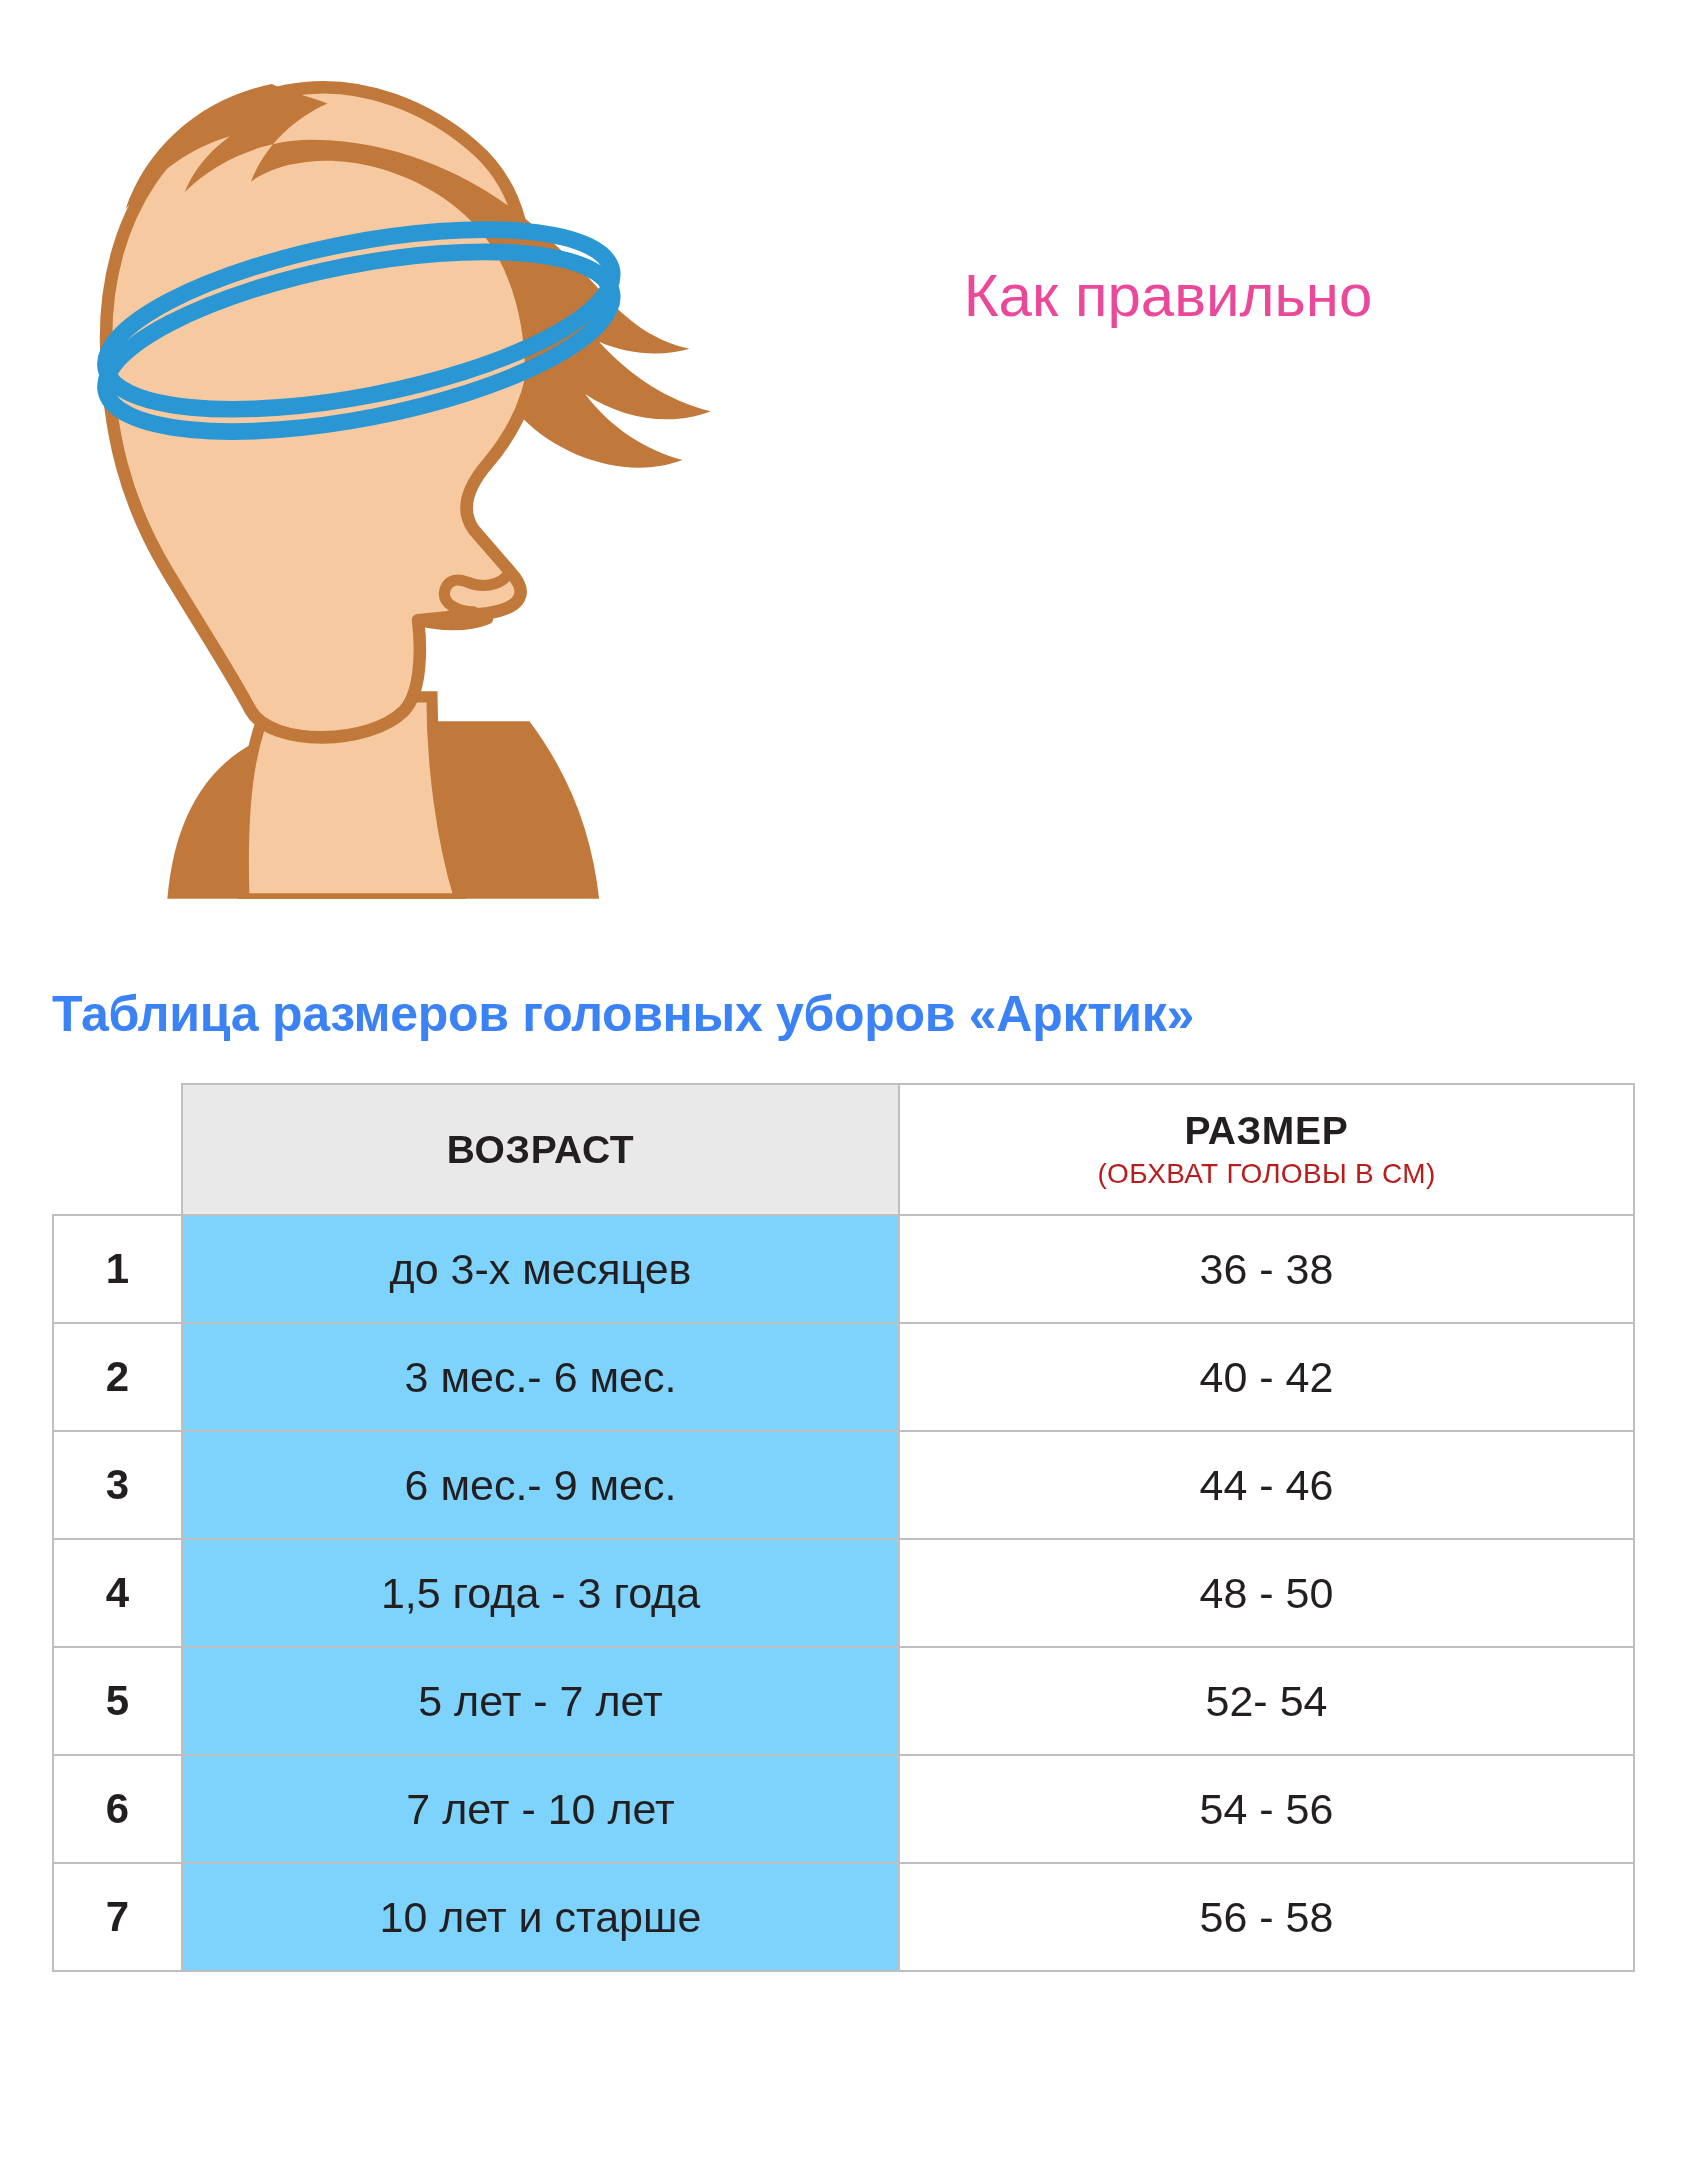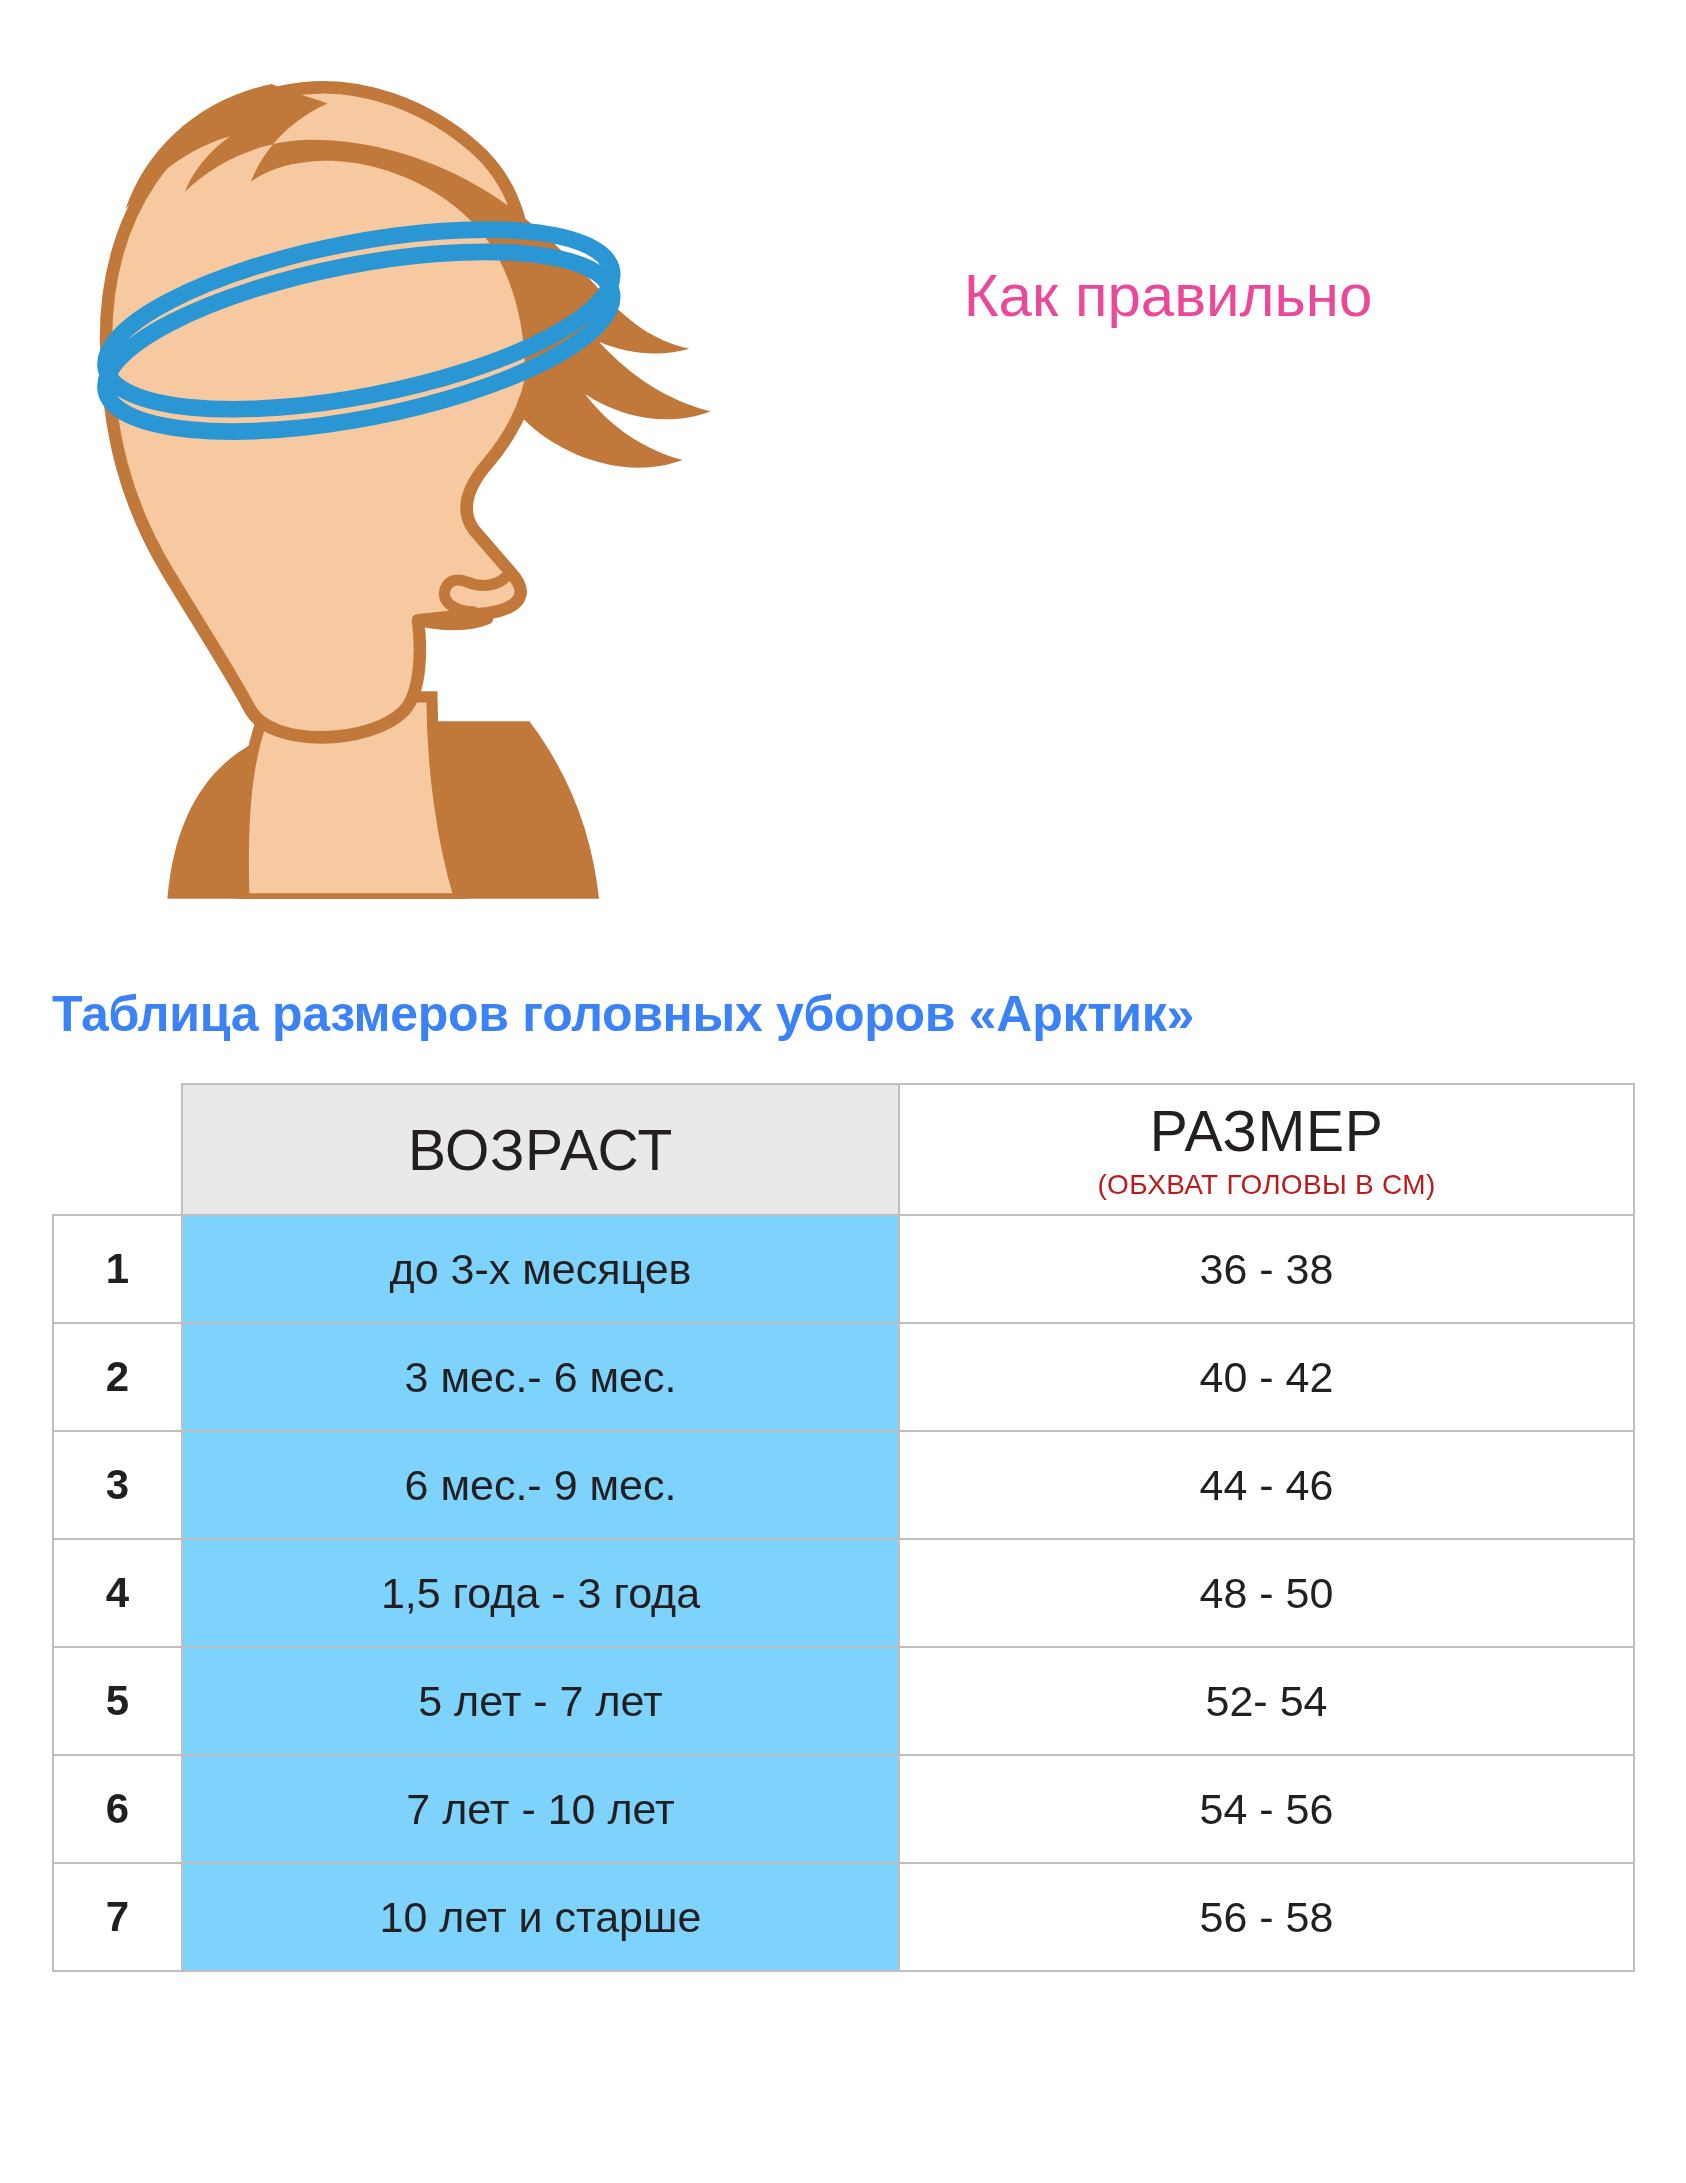--- a/index.html
+++ b/index.html
@@ -80,22 +80,22 @@
     border-top: none !important;
     border-left: none !important;
     background: #ffffff;
   }
   .hdr-cell {
     height: 129px;
     background: #e9e9e9;
   }
   .hdr-cell.plain { background: #ffffff; margin-left: 32px; }
   .hdr-main {
-    font-size: 57px;
-    font-weight: normal;
+    font-size: 39px;
+    font-weight: bold;
     letter-spacing: 0.7px;
     display: block;
   }
   .hdr-sub {
     display: block;
     font-size: 28px;
     color: #b91c1c;
     letter-spacing: 0.3px;
     margin-top: 4.2px;
   }

